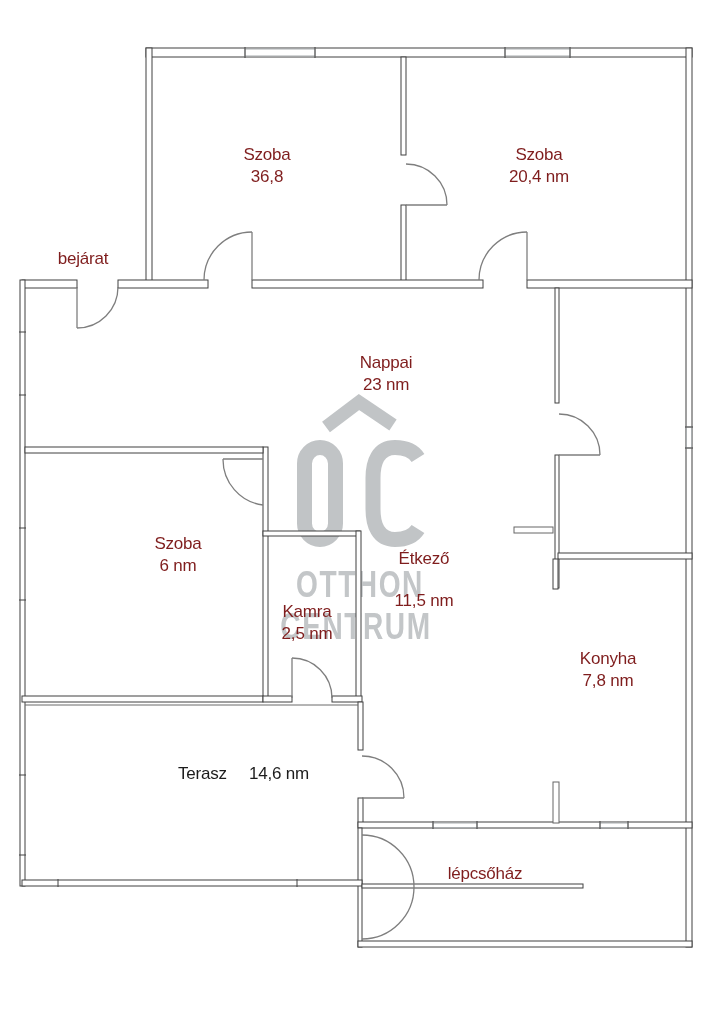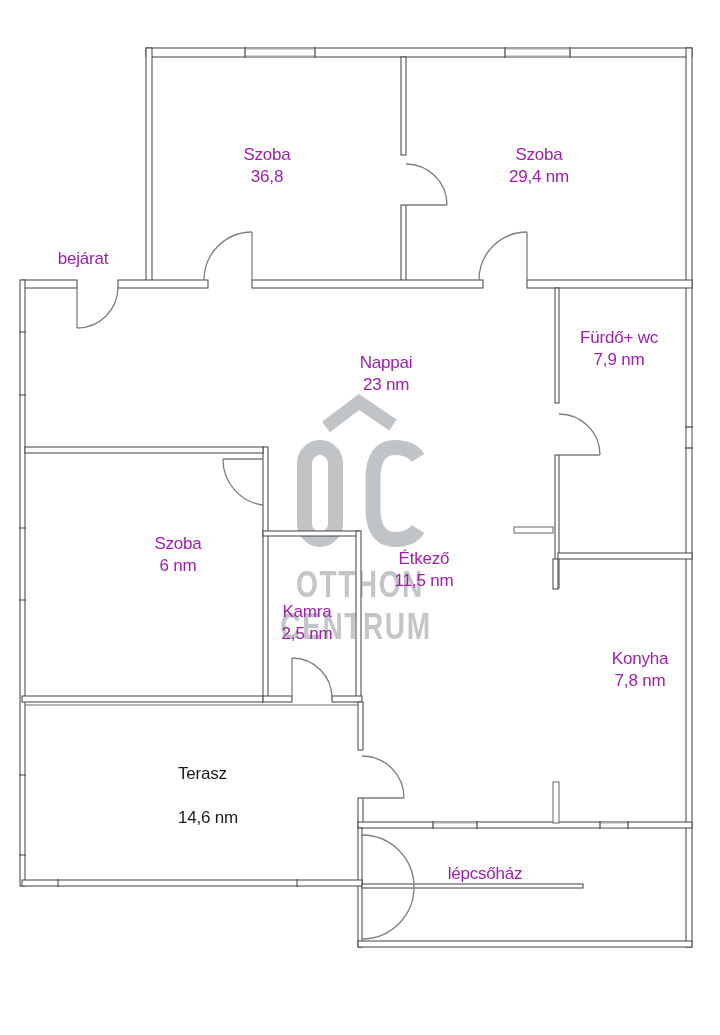--- a/index.html
+++ b/index.html
@@ -11,32 +11,32 @@
            font-family:"Liberation Sans",sans-serif;font-weight:bold;
            font-size:36px;letter-spacing:2px;color:#c3c6c8;white-space:nowrap;}
   .wm-line1{left:360px;top:564px;}
   .wm-line2{left:356px;top:606px;}
   
   .plan{position:absolute;left:0;top:0;z-index:2;}
   
   .labels{position:absolute;inset:0;z-index:3;pointer-events:none;}
   .lbl{position:absolute;transform:translateX(-50%);display:flex;flex-direction:column;
        align-items:center;text-align:center;white-space:nowrap;
-       font-size:17px;line-height:22px;color:#a21caf;letter-spacing:-0.2px;}
-  .lbl-row{position:absolute;display:flex;flex-direction:column;gap:22px;white-space:nowrap;
+       font-size:17px;line-height:22px;color:#7f1d1d;letter-spacing:-0.2px;}
+  .lbl-row{position:absolute;display:flex;gap:22px;white-space:nowrap;
        font-size:17px;line-height:22px;color:#1c1c1c;letter-spacing:-0.2px;}
   .p-szoba20{left:267px;top:144px;}
   .p-szoba25{left:539px;top:144px;}
   .p-bejarat{left:83px;top:248px;}
   .p-nappali{left:386px;top:352px;align-items:center;}
   .p-furdo{left:619px;top:327px;}
   .p-szoba17{left:178px;top:533px;}
-  .p-etkezo{left:424px;top:548px;}
+  .p-etkezo{left:424px;top:548px;gap:20px;}
   .p-kamra{left:307px;top:601px;justify-content:center;}
-  .p-konyha{left:608px;top:648px;margin-left:32px;}
+  .p-konyha{left:608px;top:648px;}
   .p-terasz{left:178px;top:763px;}
   .p-lepcso{left:465px;top:863px;padding-left:40px;}
 </style>
 </head>
 <body>
 
 <div class="canvas">
 
   <div class="watermark">
     <svg width="84" height="42" style="position:absolute;left:318px;top:394px;">
@@ -150,32 +150,28 @@
     </g>
   </svg>
 
   <div class="labels">
     <div class="lbl p-szoba20">
       <span>Szoba</span>
       <span>36,8</span>
     </div>
     <div class="lbl p-szoba25">
       <span>Szoba</span>
-      <span>29,4 nm</span>
+      <span>20,4 nm</span>
     </div>
     <div class="lbl p-bejarat">
       <span>bejárat</span>
     </div>
     <div class="lbl p-nappali">
       <span>Nappai</span>
       <span>23 nm</span>
-    </div>
-    <div class="lbl p-furdo">
-      <span>Fürdő+ wc</span>
-      <span>7,9 nm</span>
     </div>
     <div class="lbl p-szoba17">
       <span>Szoba</span>
       <span>6 nm</span>
     </div>
     <div class="lbl p-etkezo">
       <span>Étkező</span>
       <span>11,5 nm</span>
     </div>
     <div class="lbl p-kamra">

